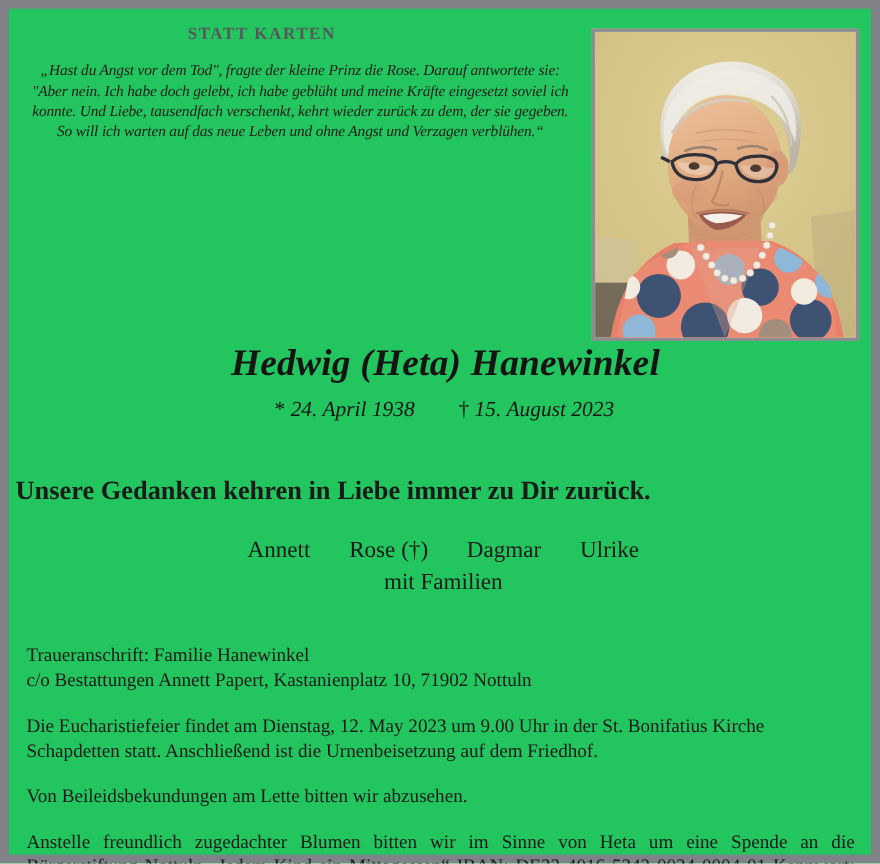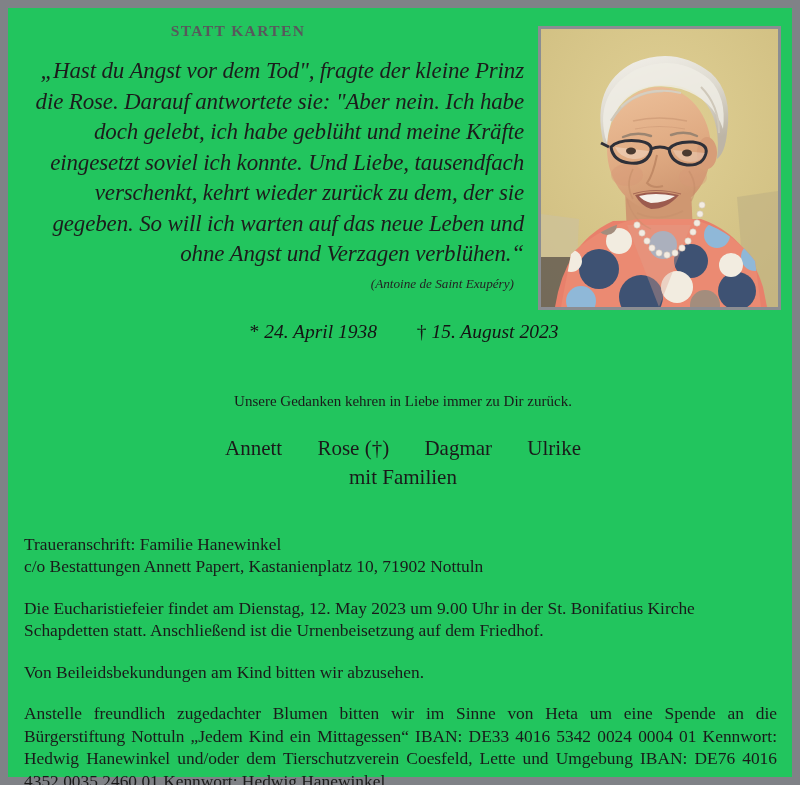--- a/index.html
+++ b/index.html
@@ -50,24 +50,24 @@
     font-size: 15.5px;
     letter-spacing: 1.4px;
     color: #58585c;
     padding-right: 70px;
     margin: 2px 0 16px 0;
     font-family: "Liberation Serif", "DejaVu Serif", serif;
   }
 
   .quote-text {
     font-style: italic;
-    font-size: 23px;
+    font-size: 14px;
     line-height: 1.33;
     color: #1c1c1c;
-    text-align: right;
+    text-align: center;
     margin: 0;
     letter-spacing: -0.15px;
   }
 
   .quote-attribution {
     font-style: italic;
     font-size: 13.2px;
     text-align: right;
     margin-top: 6px;
     padding-right: 10px;
@@ -122,25 +122,25 @@
     font-size: 19.5px;
     margin: 13px 0 0 0;
     color: #141414;
     padding-left: 8px;
   }
   .life-dates .date-gap { display: inline-block; width: 30px; }
   .sym { font-style: normal; }
 
   
   .memorial-line {
-    text-align: center;
-    font-size: 15px;
+    font-size: 24px;
     margin-top: 50px;
     color: #1a1a1a;
     padding-left: 6px;
+    font-weight: bold;
   }
   .survivors {
     text-align: center;
     font-size: 21px;
     margin-top: 26px;
     color: #1a1a1a;
     padding-left: 6px;
   }
   .survivors .survivor { display: inline-block; }
   .survivors .survivor + .survivor { margin-left: 30px; }
@@ -173,21 +173,20 @@
 <body>
 
 <div class="obituary-frame">
   <div class="obituary-inner">
 
     <div class="upper-zone">
 
       <div class="quote-column">
         <div class="statt-karten">STATT KARTEN</div>
         <div class="quote-text">„Hast du Angst vor dem Tod", fragte der kleine Prinz die Rose. Darauf antwortete sie: "Aber nein. Ich habe doch gelebt, ich habe geblüht und meine Kräfte eingesetzt soviel ich konnte. Und Liebe, tausendfach verschenkt, kehrt wieder zurück zu dem, der sie gegeben. So will ich warten auf das neue Leben und ohne Angst und Verzagen verblühen.“</div>
-        <div class="quote-attribution">(Antoine de Saint Exupéry)</div>
       </div>
 
       <div class="portrait-wrap">
         <div class="portrait-photo">
           <svg viewBox="0 0 237 278" preserveAspectRatio="xMidYMid slice" aria-hidden="true">
             <defs>
               <radialGradient id="bgGrad" cx="50%" cy="35%" r="85%">
                 <stop offset="0%" stop-color="#e0d095"></stop>
                 <stop offset="100%" stop-color="#cdbb7d"></stop>
               </radialGradient>
@@ -300,20 +299,21 @@
 
               <path d="M96 184 Q118 194 142 182" stroke="#c68f6c" stroke-width="1.6" fill="none" opacity="0.55"></path>
               <path d="M86 170 Q92 192 110 200" stroke="#c68f6c" stroke-width="1.3" fill="none" opacity="0.45"></path>
             </g>
           </svg>
         </div>
       </div>
     </div>
 
     <div class="name-block">
+      <div class="name-main">Hedwig (Heta) Hanewinkel</div>
       <div class="life-dates">
         <span class="sym">*</span>
         <span>24. April 1938</span>
         <span class="date-gap"></span>
         <span class="sym">†</span>
         <span>15. August 2023</span>
       </div>
     </div>
 
     <div class="memorial-line">Unsere Gedanken kehren in Liebe immer zu Dir zurück.</div>
@@ -323,18 +323,18 @@
       <span class="survivor">Rose (†)</span>
       <span class="survivor">Dagmar</span>
       <span class="survivor">Ulrike</span>
     </div>
     <div class="survivors-note">mit Familien</div>
 
     <div class="details">
       <p>Traueranschrift: Familie Hanewinkel</p>
       <p>c/o Bestattungen Annett Papert, Kastanienplatz 10, 71902 Nottuln</p>
       <p class="para-gap">Die Eucharistiefeier findet am Dienstag, 12. May 2023 um 9.00 Uhr in der St. Bonifatius Kirche Schapdetten statt. Anschließend ist die Urnenbeisetzung auf dem Friedhof.</p>
-      <p class="para-gap">Von Beileidsbekundungen am Kind bitten wir abzusehen.</p>
+      <p class="para-gap">Von Beileidsbekundungen am Lette bitten wir abzusehen.</p>
       <p class="para-gap justified">Anstelle freundlich zugedachter Blumen bitten wir im Sinne von Heta um eine Spende an die Bürgerstiftung Nottuln „Jedem Kind ein Mittagessen“ IBAN: DE33 4016 5342 0024 0004 01 Kennwort: Hedwig Hanewinkel und/oder dem Tierschutzverein Coesfeld, Lette und Umgebung IBAN: DE76 4016 4352 0035 2460 01 Kennwort: Hedwig Hanewinkel.</p>
     </div>
 
   </div>
 </div>
 
 </body></html>

